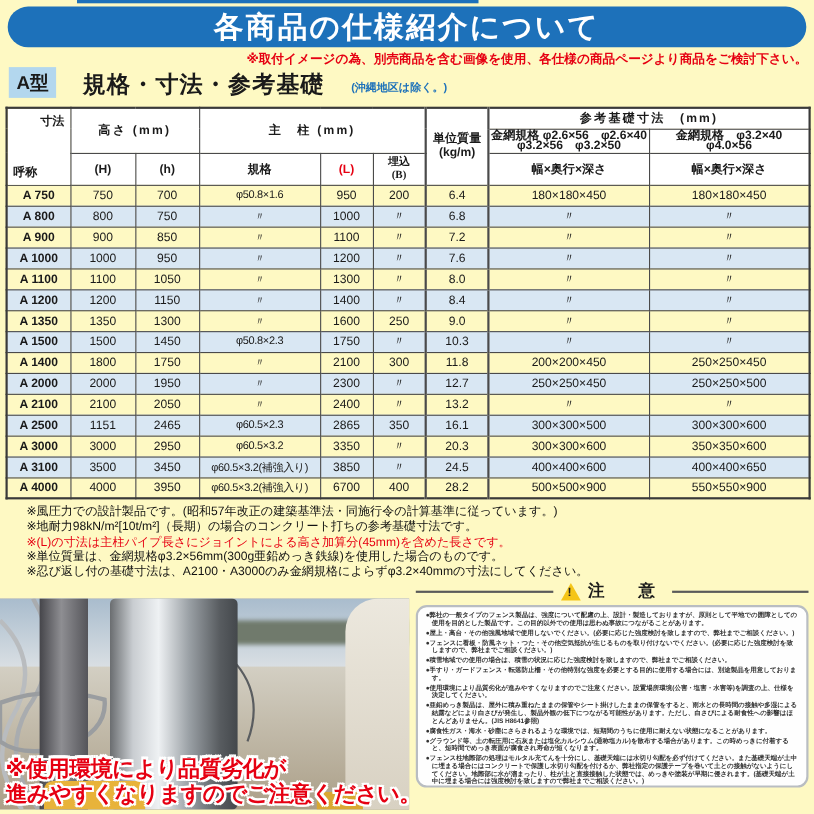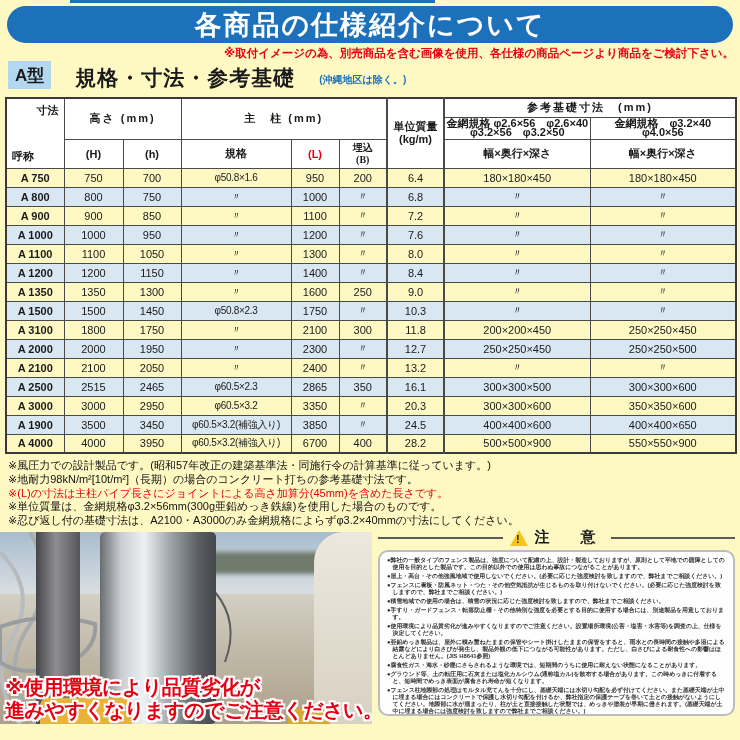--- a/index.html
+++ b/index.html
@@ -36,26 +36,26 @@
   tbody td.name-col { font-weight:bold; font-size:11px; }
   .corner-cell { position:relative; height:70px;
      background:linear-gradient(to bottom right, transparent calc(50% - 0.7px),
        #4a4a4a calc(50% - 0.7px), #4a4a4a calc(50% + 0.7px), transparent calc(50% + 0.7px)); }
   .corner-top { position:absolute; top:4px; right:5px; font-size:11px; font-weight:bold;text-align:center; }
   .corner-bottom { position:absolute; bottom:4px; left:5px; font-size:11px; font-weight:bold; }
   .two-line { line-height:12px; font-size:10px;font-family:Liberation Serif, serif; }
   .unitmass { line-height:13px; font-size:11px; letter-spacing:0; }
 
   
-  .notes { position:absolute; left:8px; top:459px; font-size:11px; line-height:13.8px; color:#111; }
+  .notes { position:absolute; left:24px; top:459px; font-size:11px; line-height:13.8px; color:#111; }
   .note { white-space:nowrap; }
   .note.red { color:#e60012; font-weight:normal; }
 
   
-  .photo { position:absolute; left:0; top:532px; width:372px; height:192px; overflow:hidden; background:#c6c2b6; }
+  .photo { position:absolute; left:0; top:544px; width:372px; height:192px; overflow:hidden; background:#c6c2b6; }
   .photo-sky { position:absolute; left:0; top:0; width:372px; height:70px;
                background:linear-gradient(180deg,#a9bccd,#dfe3e6); }
   .photo-trees { position:absolute; left:195px; top:20px; width:177px; height:22px; background:#707a6c; filter:blur(2px); }
   .photo-ground { position:absolute; left:0; top:62px; width:372px; height:130px;
                background:linear-gradient(180deg,#d3cfc3,#b3a археолог78 0); background:linear-gradient(180deg,#d3cfc3,#ab9f88); }
   .tarp-right { position:absolute; right:0; top:0; width:58px; height:192px;
                background:linear-gradient(180deg,#ece8de,#d8d1c2); border-radius:30px 0 0 0; }
   .post-flat { position:absolute; left:36px; top:0; width:44px; height:192px;
                background:linear-gradient(90deg,#45454a,#8e8e92 45%,#55555a); }
   .post-round { position:absolute; left:100px; top:0; width:116px; height:192px; border-radius:5px;
@@ -230,21 +230,21 @@
           <td>1500</td>
           <td>1450</td>
           <td class="spec-col">φ50.8×2.3</td>
           <td>1750</td>
           <td>〃</td>
           <td class="b-thick">10.3</td>
           <td class="b-thick">〃</td>
           <td>〃</td>
         </tr>
         <tr>
-          <td class="name-col">A 3100</td>
+          <td class="name-col">A 1400</td>
           <td>1800</td>
           <td>1750</td>
           <td class="spec-col">〃</td>
           <td>2100</td>
           <td>300</td>
           <td class="b-thick">11.8</td>
           <td class="b-thick">200×200×450</td>
           <td>250×250×450</td>
         </tr>
         <tr>
@@ -264,42 +264,42 @@
           <td>2050</td>
           <td class="spec-col">〃</td>
           <td>2400</td>
           <td>〃</td>
           <td class="b-thick">13.2</td>
           <td class="b-thick">〃</td>
           <td>〃</td>
         </tr>
         <tr>
           <td class="name-col">A 2500</td>
-          <td>2515</td>
+          <td>1151</td>
           <td>2465</td>
           <td class="spec-col">φ60.5×2.3</td>
           <td>2865</td>
           <td>350</td>
           <td class="b-thick">16.1</td>
           <td class="b-thick">300×300×500</td>
           <td>300×300×600</td>
         </tr>
         <tr>
           <td class="name-col">A 3000</td>
           <td>3000</td>
           <td>2950</td>
           <td class="spec-col">φ60.5×3.2</td>
           <td>3350</td>
           <td>〃</td>
           <td class="b-thick">20.3</td>
           <td class="b-thick">300×300×600</td>
           <td>350×350×600</td>
         </tr>
         <tr>
-          <td class="name-col">A 1900</td>
+          <td class="name-col">A 3100</td>
           <td>3500</td>
           <td>3450</td>
           <td class="spec-col">φ60.5×3.2(補強入り)</td>
           <td>3850</td>
           <td>〃</td>
           <td class="b-thick">24.5</td>
           <td class="b-thick">400×400×600</td>
           <td>400×400×650</td>
         </tr>
         <tr>

